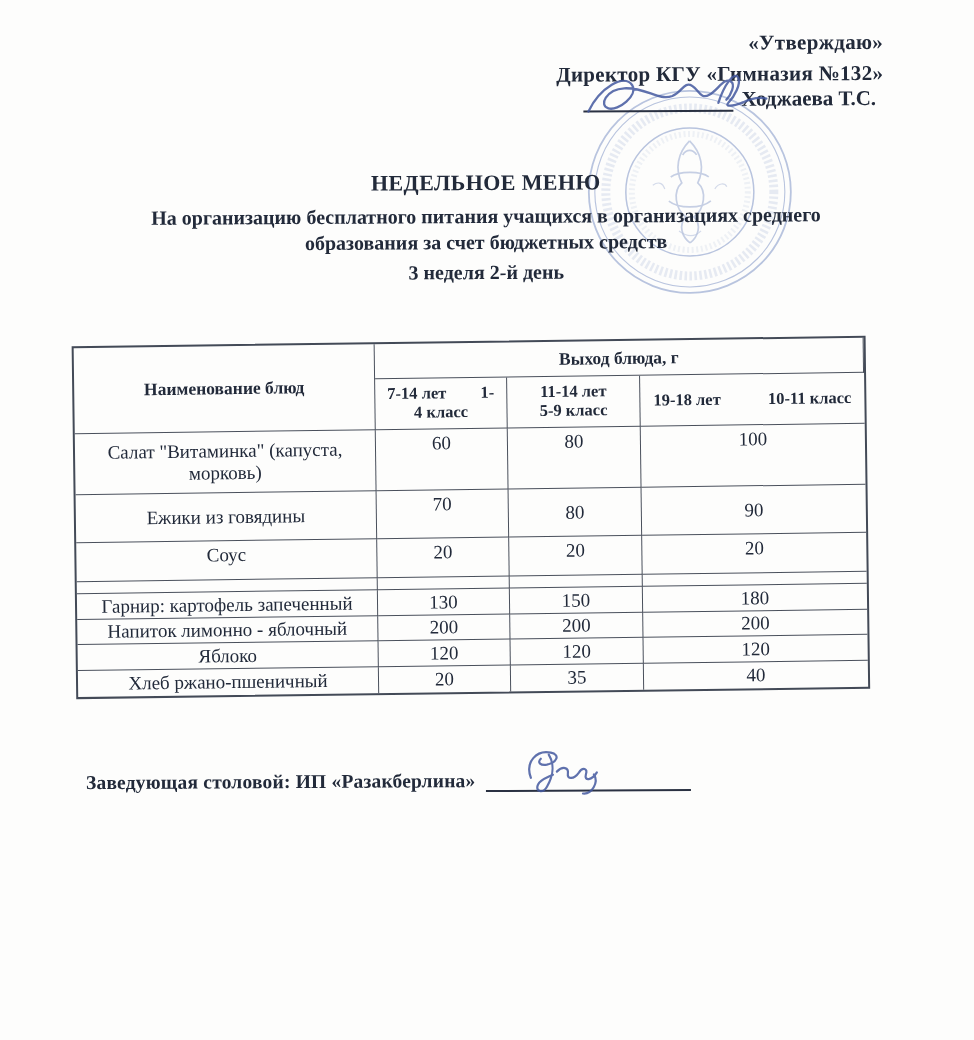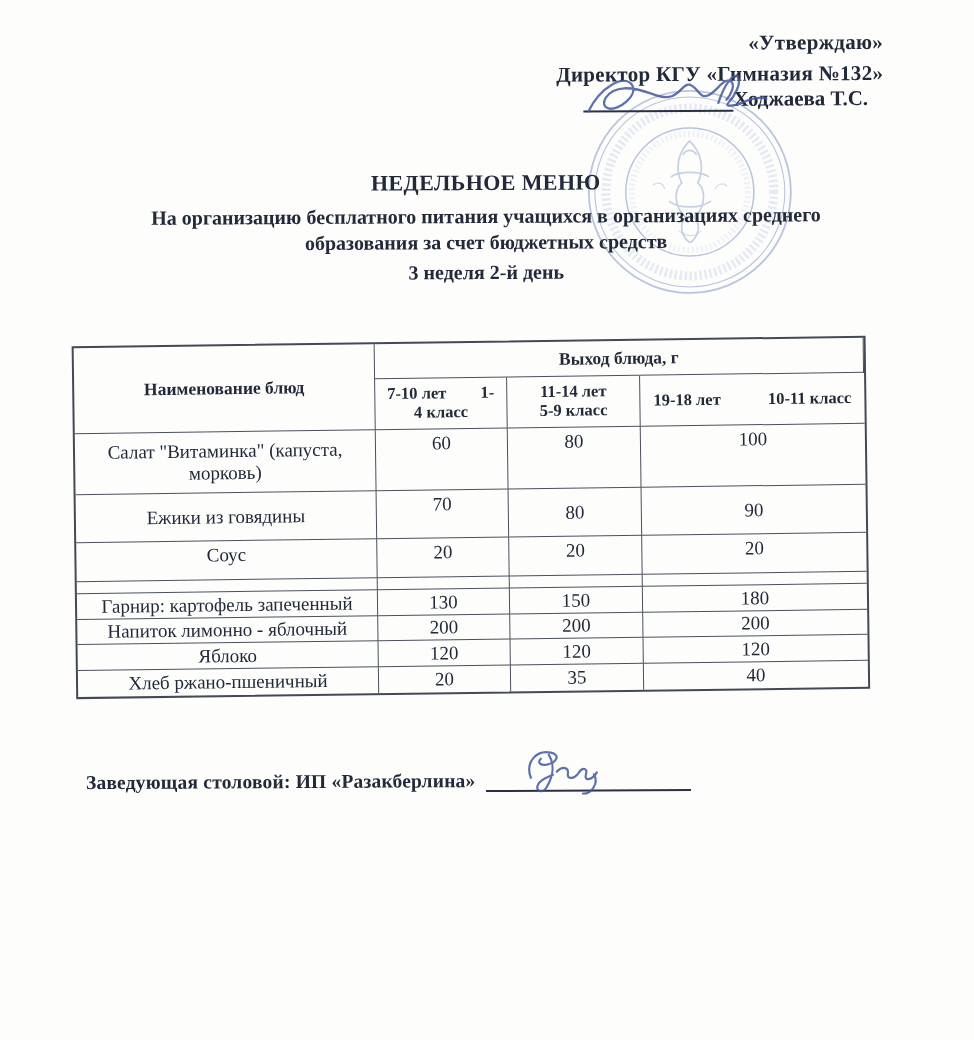--- a/index.html
+++ b/index.html
@@ -11,21 +11,21 @@
     position:relative;
   }
   .sheet { position:absolute; inset:0; transform:rotate(-0.3deg); transform-origin:50% 40%; }
 
   
   .approve-block { position:absolute; top:32px; right:89px; text-align:right; z-index:3; }
   .approve-line1 { font-size:21px; font-weight:bold; letter-spacing:0.3px; }
   .approve-line2 { font-size:21px; font-weight:bold; margin-top:6px; letter-spacing:0.3px; }
   .name-row { position:absolute; top:88px; left:585px; display:flex; align-items:flex-end; z-index:3; }
   .sig-line { width:150px; height:24px; border-bottom:2.2px solid #2a3142; }
-  .director-name { font-size:21px; font-weight:bold; margin-left:0; }
+  .director-name { font-size:21px; font-weight:bold; margin-left:8px; }
 
   .header-signature { position:absolute; left:568px; top:64px; z-index:4; }
   .stamp { position:absolute; left:584px; top:86px; z-index:2; pointer-events:none; }
 
   
   .title-block { position:absolute; top:170px; left:0; width:974px; text-align:center; z-index:3; }
   .doc-title { font-size:22px; font-weight:bold; letter-spacing:0.4px; }
   .doc-sub { font-size:20px; font-weight:bold; margin-top:7px; line-height:1.32; }
   .doc-sub2 { font-size:20px; font-weight:bold; line-height:1.32; }
   .doc-week { font-size:20px; font-weight:bold; line-height:1.32; margin-top:3px; }
@@ -116,21 +116,21 @@
     <div class="doc-week">3 неделя 2-й день</div>
   </div>
 
   <div class="menu-table">
 
     <div class="cell hdr name-hdr">Наименование блюд</div>
     <div class="cell hdr group-hdr">Выход блюда, г</div>
 
     <div class="cell sub-hdr">
       <div class="subline split">
-        <span>7-10 лет</span>
+        <span>7-14 лет</span>
         <span>1-</span>
       </div>
       <div class="subline">4 класс</div>
     </div>
     <div class="cell sub-hdr">
       <div class="subline">11-14 лет</div>
       <div class="subline">5-9 класс</div>
     </div>
     <div class="cell sub-hdr last-col">
       <div class="one-line-split">

